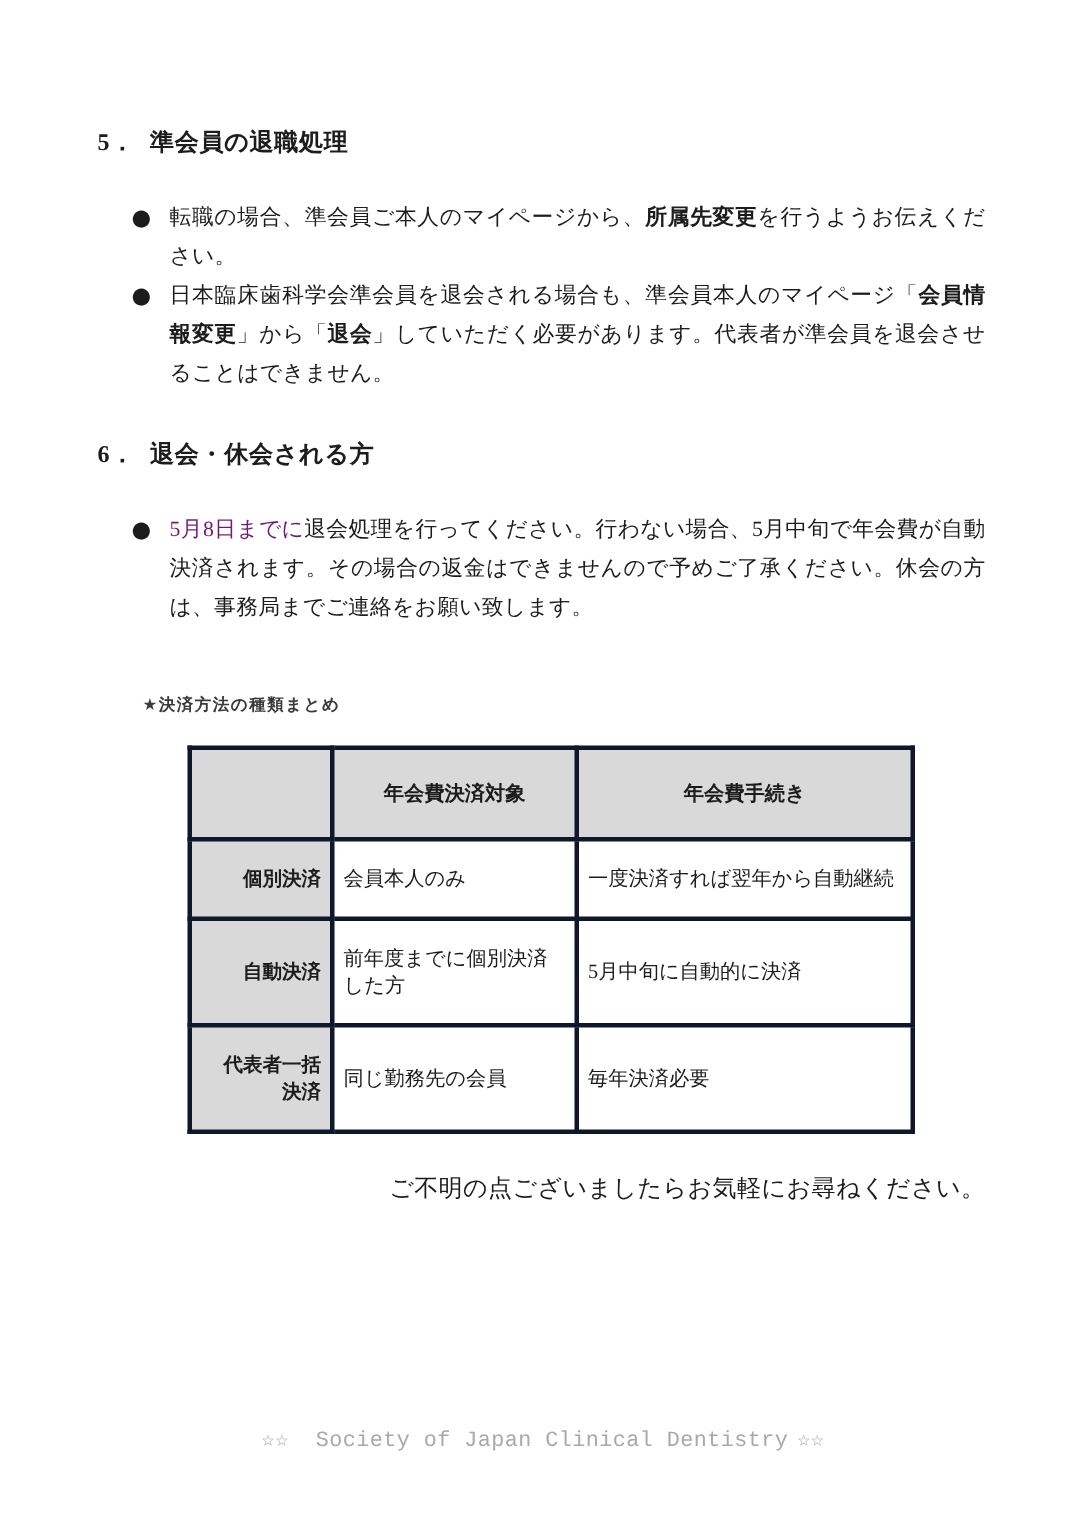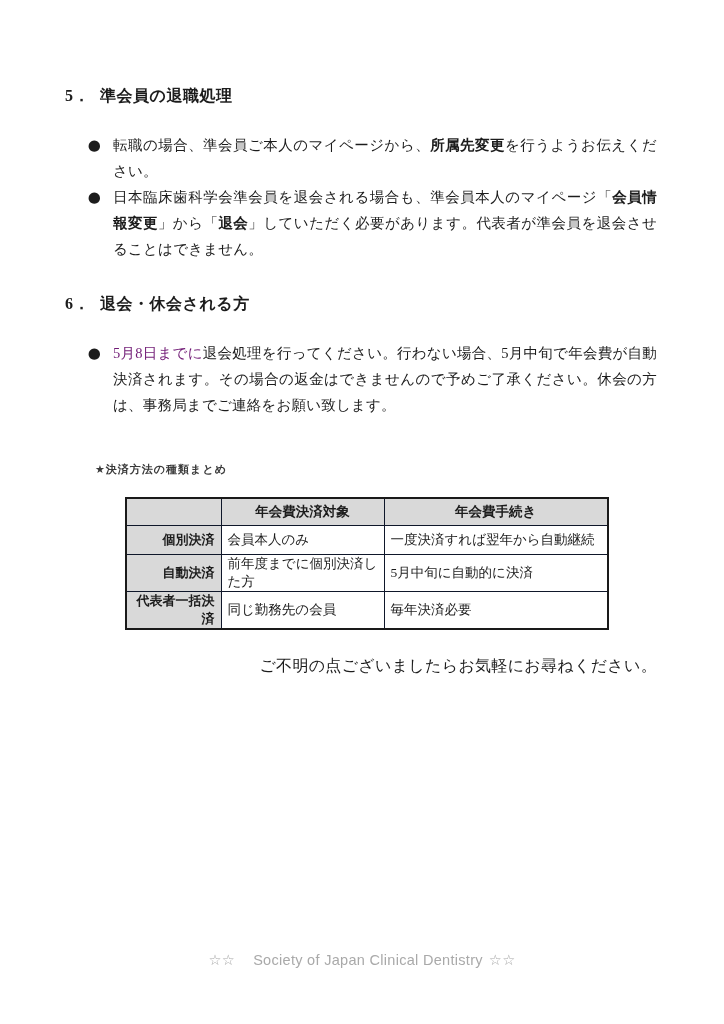--- a/index.html
+++ b/index.html
@@ -59,22 +59,22 @@
     border-collapse: collapse;
     margin: 20px 0 0 60px;
     width: 482px;
     table-layout: fixed;
     border: 2px solid #1a1a1a;
   }
   table.pay col.c1 { width: 95px; }
   table.pay col.c2 { width: 163px; }
   table.pay col.c3 { width: 224px; }
   table.pay th, table.pay td {
-    border: 1px solid #0f172a;
-    padding: 0 6px;
+    border: 3px solid #0f172a;
+    padding: 16px 6px;
     font-size: 13.5px;
   }
   table.pay thead th {
     background: #d9d9d9;
     height: 26px;
     font-weight: bold;
     text-align: center;
   }
   table.pay tbody tr { height: 29px; }
   table.pay tbody th.rowlab {
@@ -92,21 +92,21 @@
     font-size: 16px;
     text-align: right;
     letter-spacing: 0.3px;
   }
 
   .footer {
     position: absolute;
     left: 0; right: 0;
     top: 952px;
     text-align: center;
-    font-family: Liberation Sans, sans-serif;
+    font-family: Liberation Mono, monospace;
     font-size: 14.5px;
     color: #a9a9a9;
     letter-spacing: 0.3px;
   }
   .footer .stars-left { margin-right: 18px; }
   .footer .stars-right { margin-left: 6px; }
 </style>
 </head>
 <body>
 

